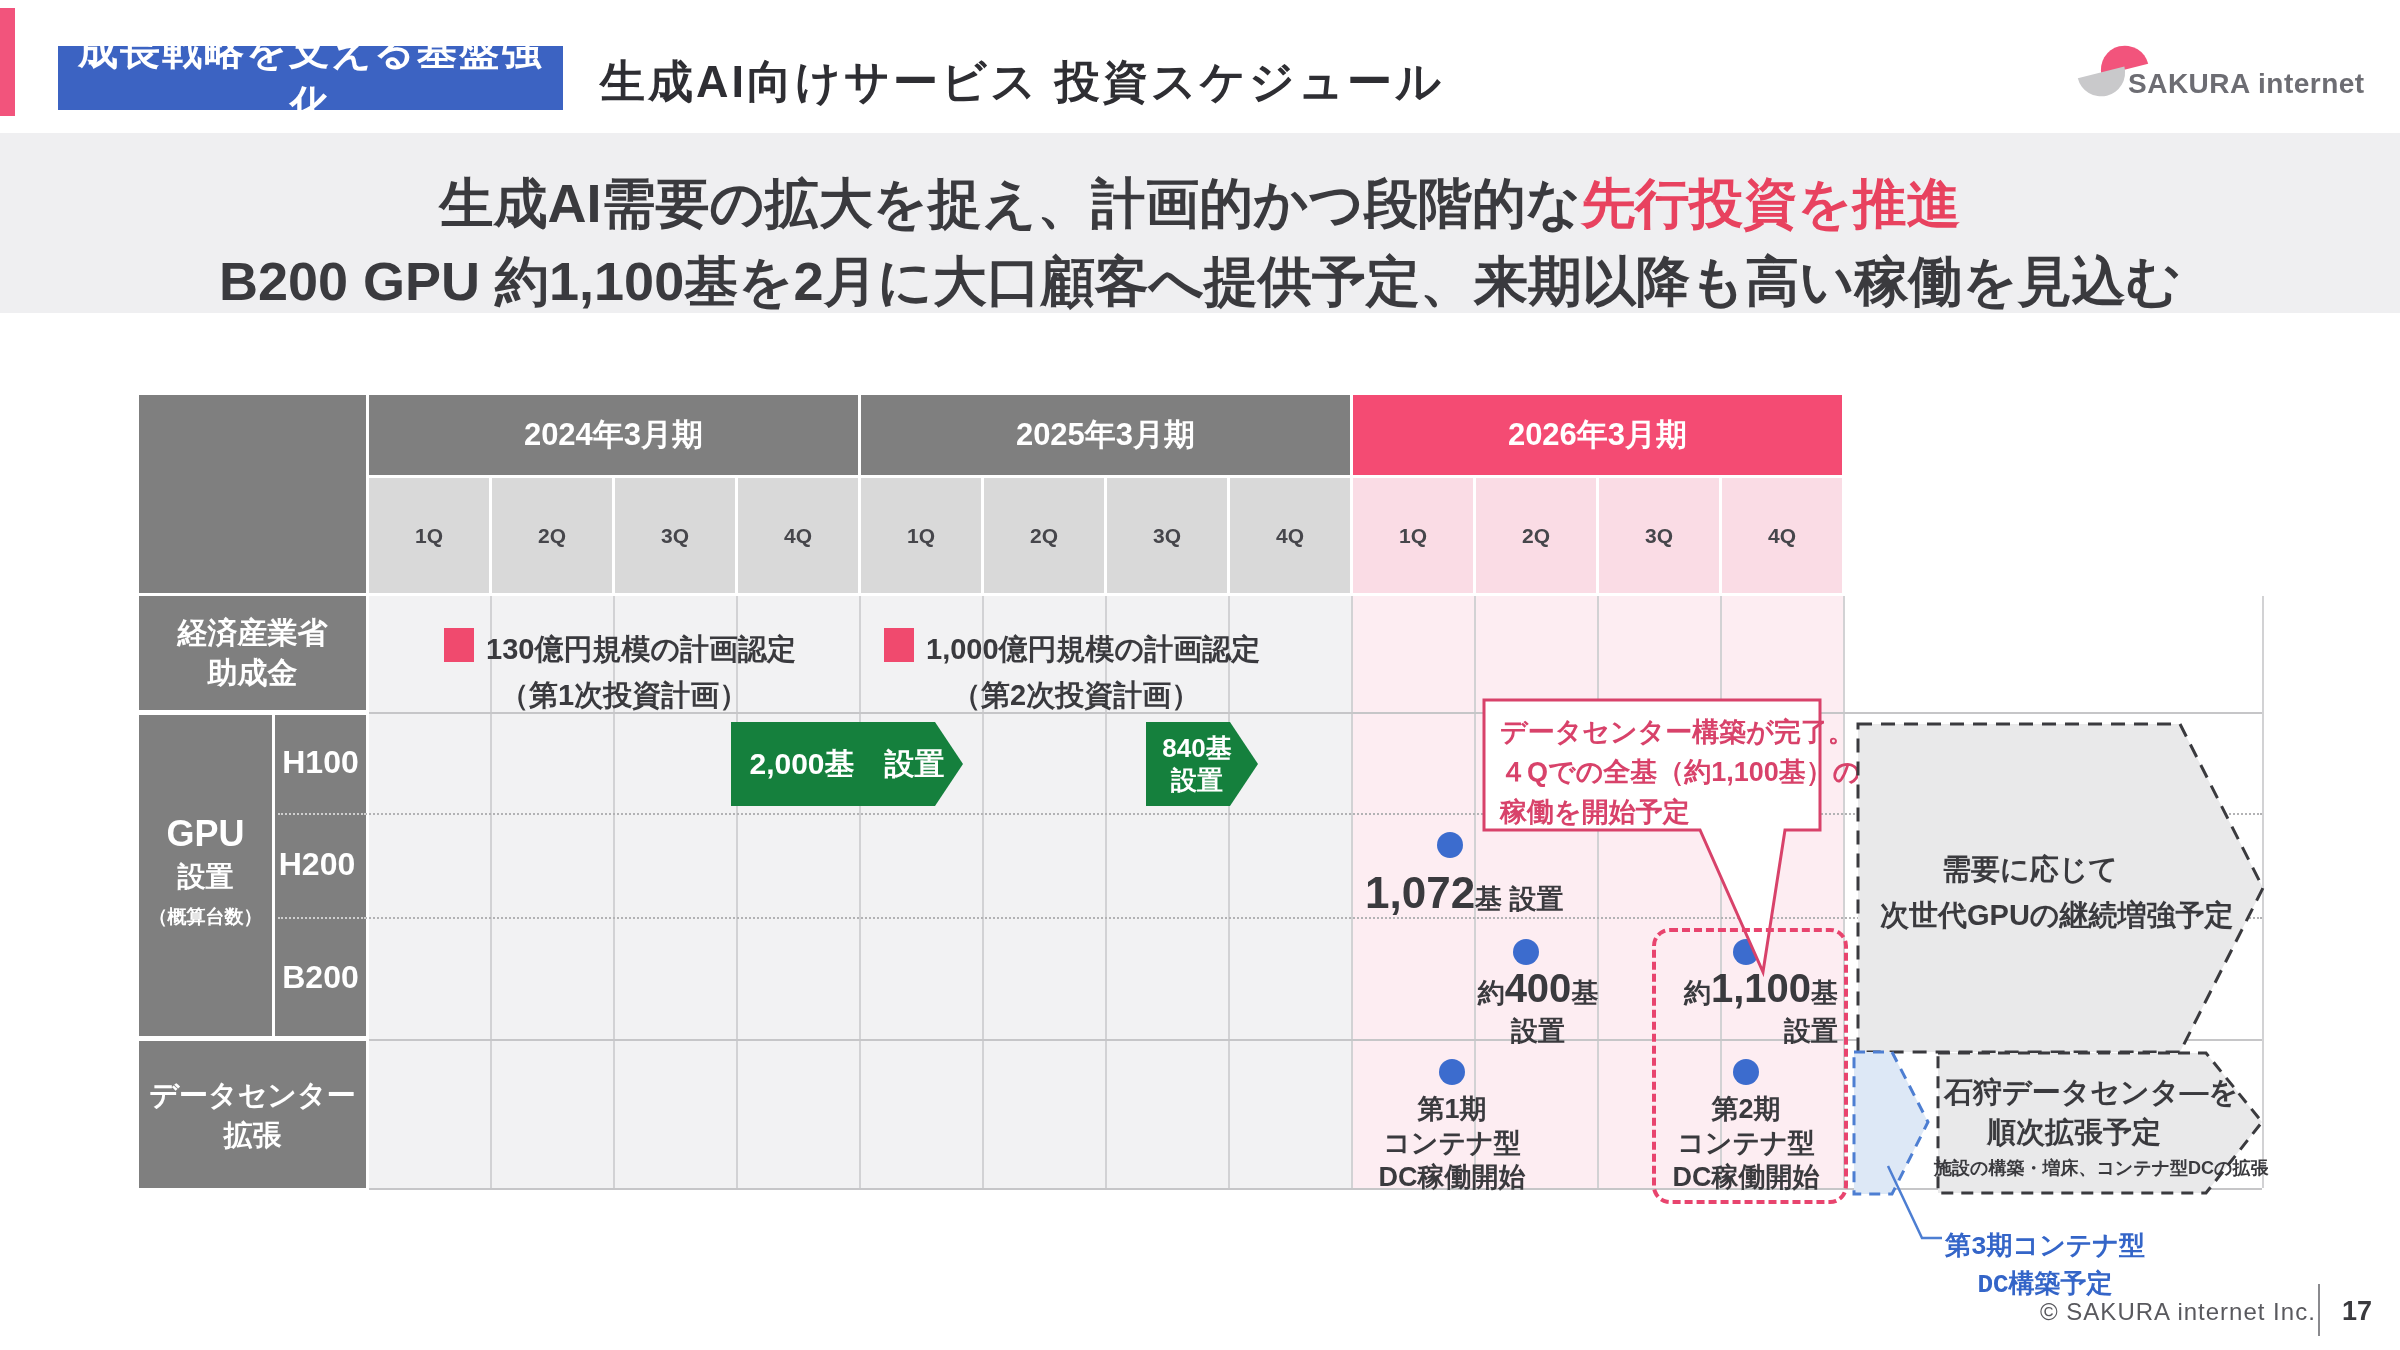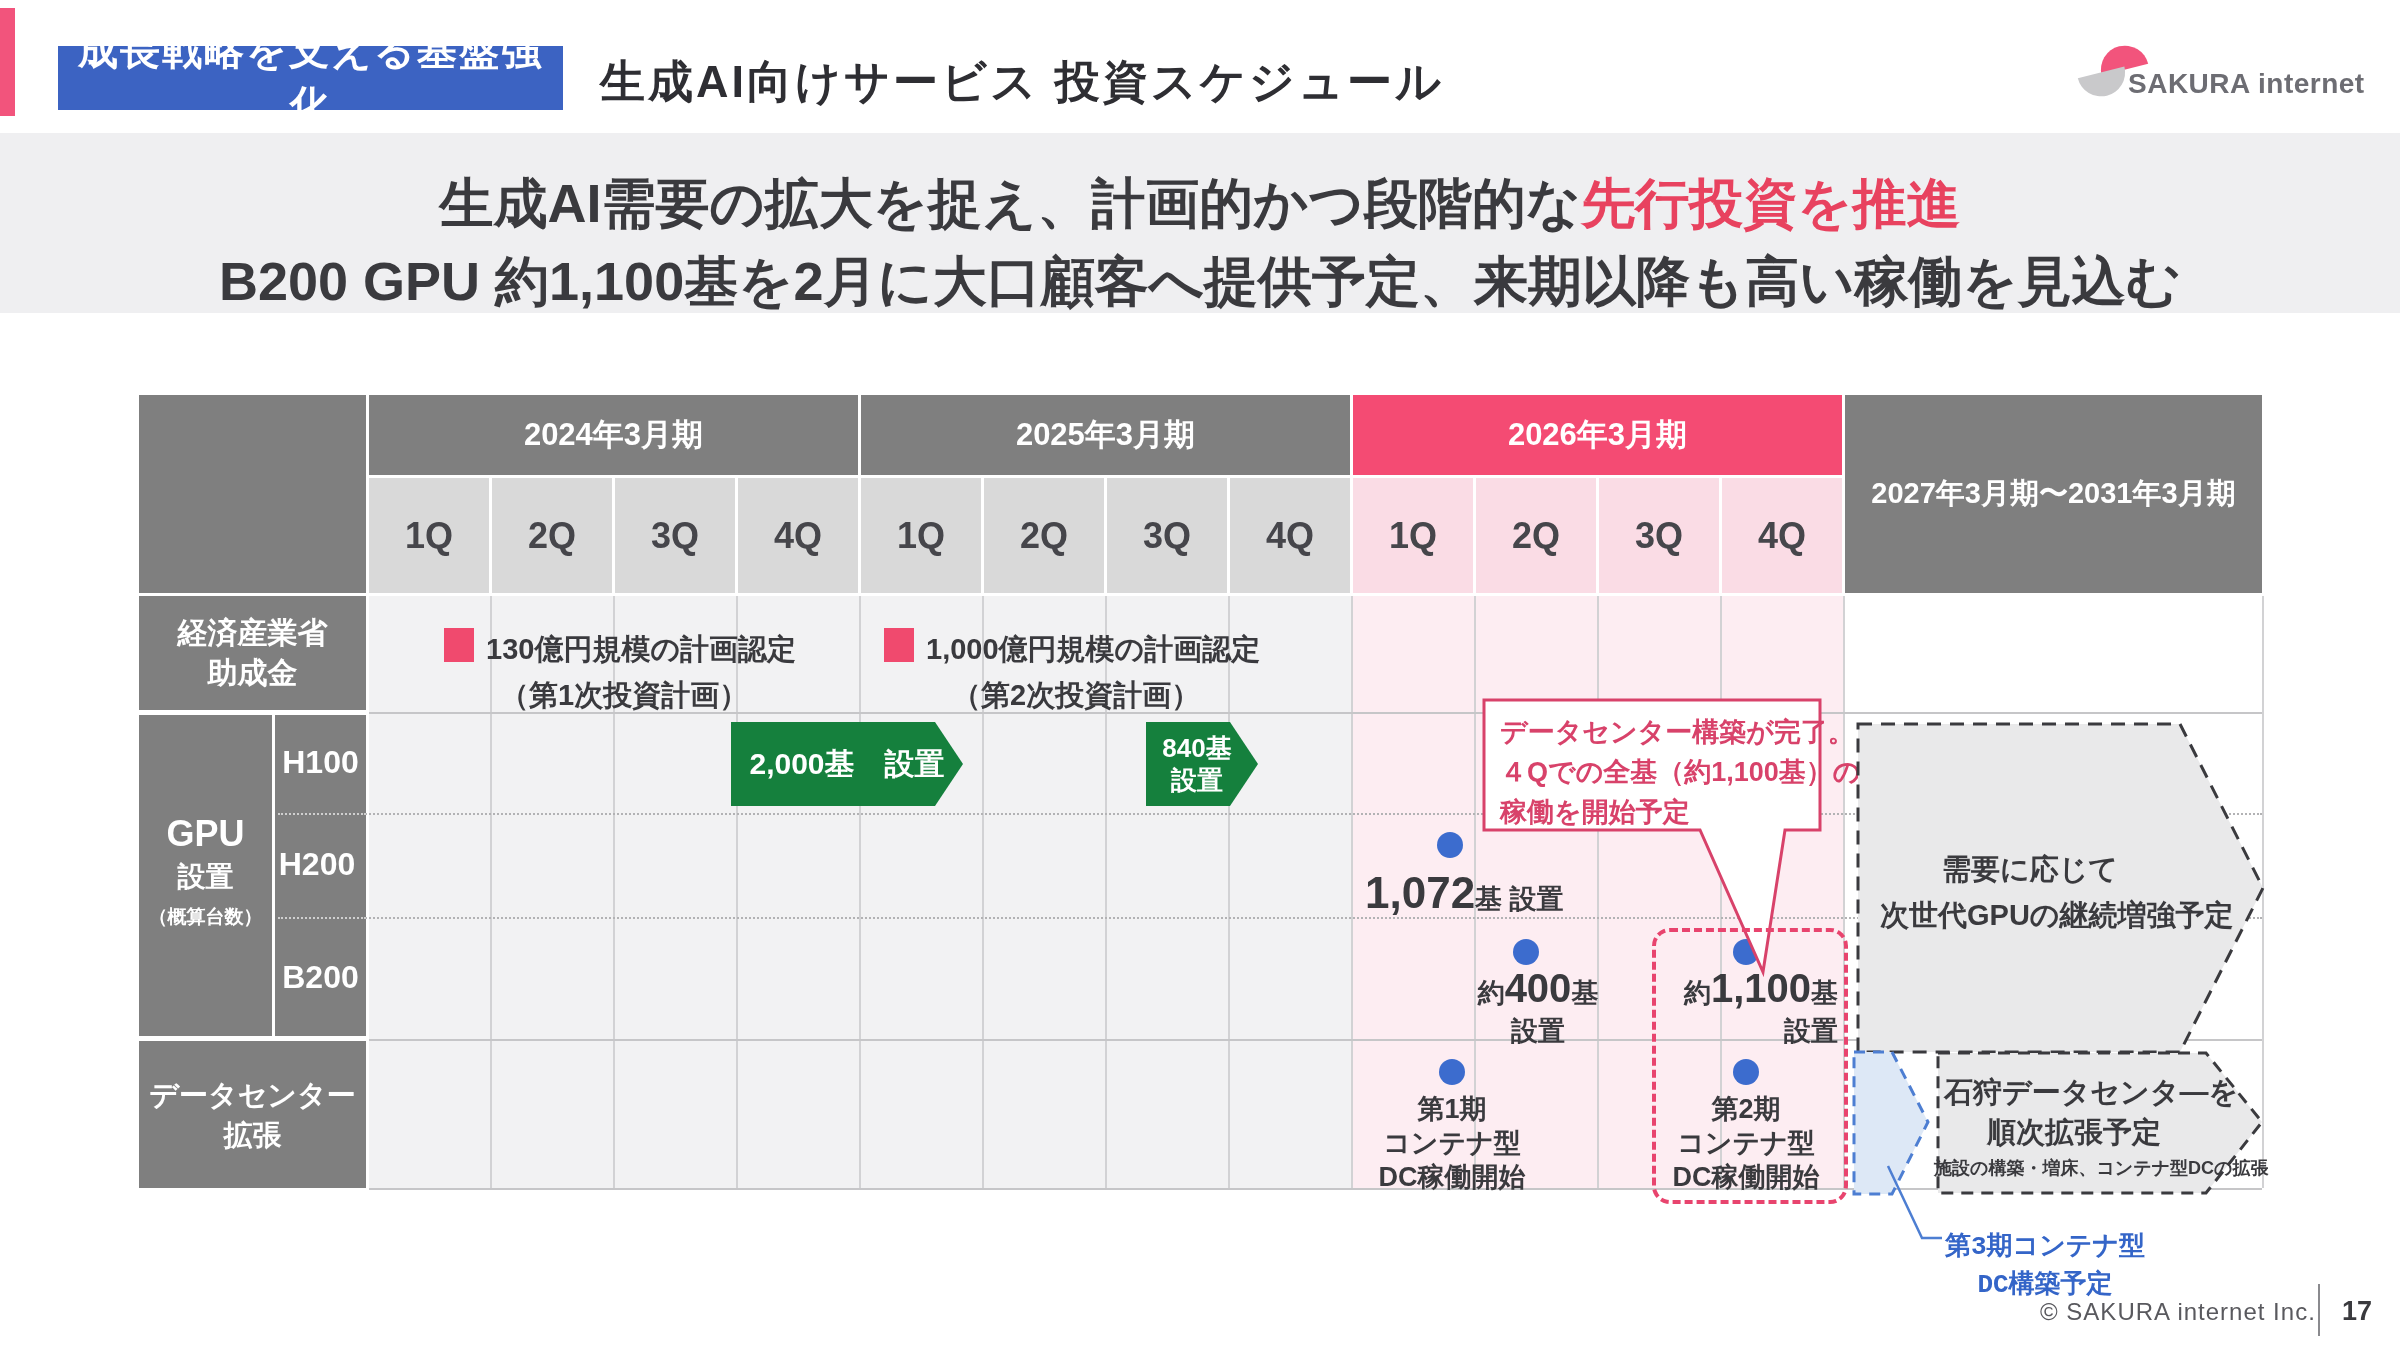--- a/index.html
+++ b/index.html
@@ -22,21 +22,21 @@
   .banner{left:0;top:133px;width:2400px;height:180px;background:#efeff1;}
   .headline{left:0;width:2400px;text-align:center;font-weight:bold;color:#3a3a3e;white-space:nowrap;}
   .headline.l1{top:168px;font-size:54px;}
   .headline.l2{top:246px;font-size:54px;}
   .accent{color:#e8425f;}
 
   
   .hcell{background:#7f7f7f;color:#fff;font-weight:bold;}
   .ycell{font-size:31px;}
   .ycell.pink{background:#f44b73;}
-  .qcell{background:#d9d9d9;color:#46464b;font-size:36px;font-weight:600;}
+  .qcell{background:#d9d9d9;color:#46464b;font-size:21px;font-weight:600;}
   .qcell.pink{background:#fadce5;}
 
   
   .slab{top:596px;height:592px;}
   .gridlines{left:369px;top:596px;width:1478px;height:592px;pointer-events:none;
     background:repeating-linear-gradient(to right,transparent 0,transparent 121px,#d2d2d4 121px,#d2d2d4 123px);}
   .hsep{left:369px;width:1893px;height:0;border-top:2px solid #c6c6c8;}
   .hsep.dotted{left:278px;width:1984px;border-top:2px dotted #b2b2b4;}
 
   .rowlabel{color:#ffffff;font-weight:bold;}
@@ -85,23 +85,20 @@
   <div class="abs hcell" style="left:139px;top:395px;width:227px;height:198px;"></div>
   <div class="abs hcell ycell flexc" style="left:369px;top:395px;width:489px;height:80px;">
     <span>2024年3月期</span>
   </div>
   <div class="abs hcell ycell flexc" style="left:861px;top:395px;width:489px;height:80px;">
     <span>2025年3月期</span>
   </div>
   <div class="abs hcell ycell pink flexc" style="left:1353px;top:395px;width:489px;height:80px;">
     <span>2026年3月期</span>
   </div>
-  <div class="abs hcell ycell flexc" style="left:1845px;top:395px;width:417px;height:198px;font-size:29px;">
-    <span>2027年3月期〜2031年3月期</span>
-  </div>
 
   <div class="abs qcell flexc" style="left:369px;top:478px;width:120px;height:115px;">
       <span>1Q</span>
     </div>
   <div class="abs qcell flexc" style="left:492px;top:478px;width:120px;height:115px;">
       <span>2Q</span>
     </div>
   <div class="abs qcell flexc" style="left:615px;top:478px;width:120px;height:115px;">
       <span>3Q</span>
     </div>

